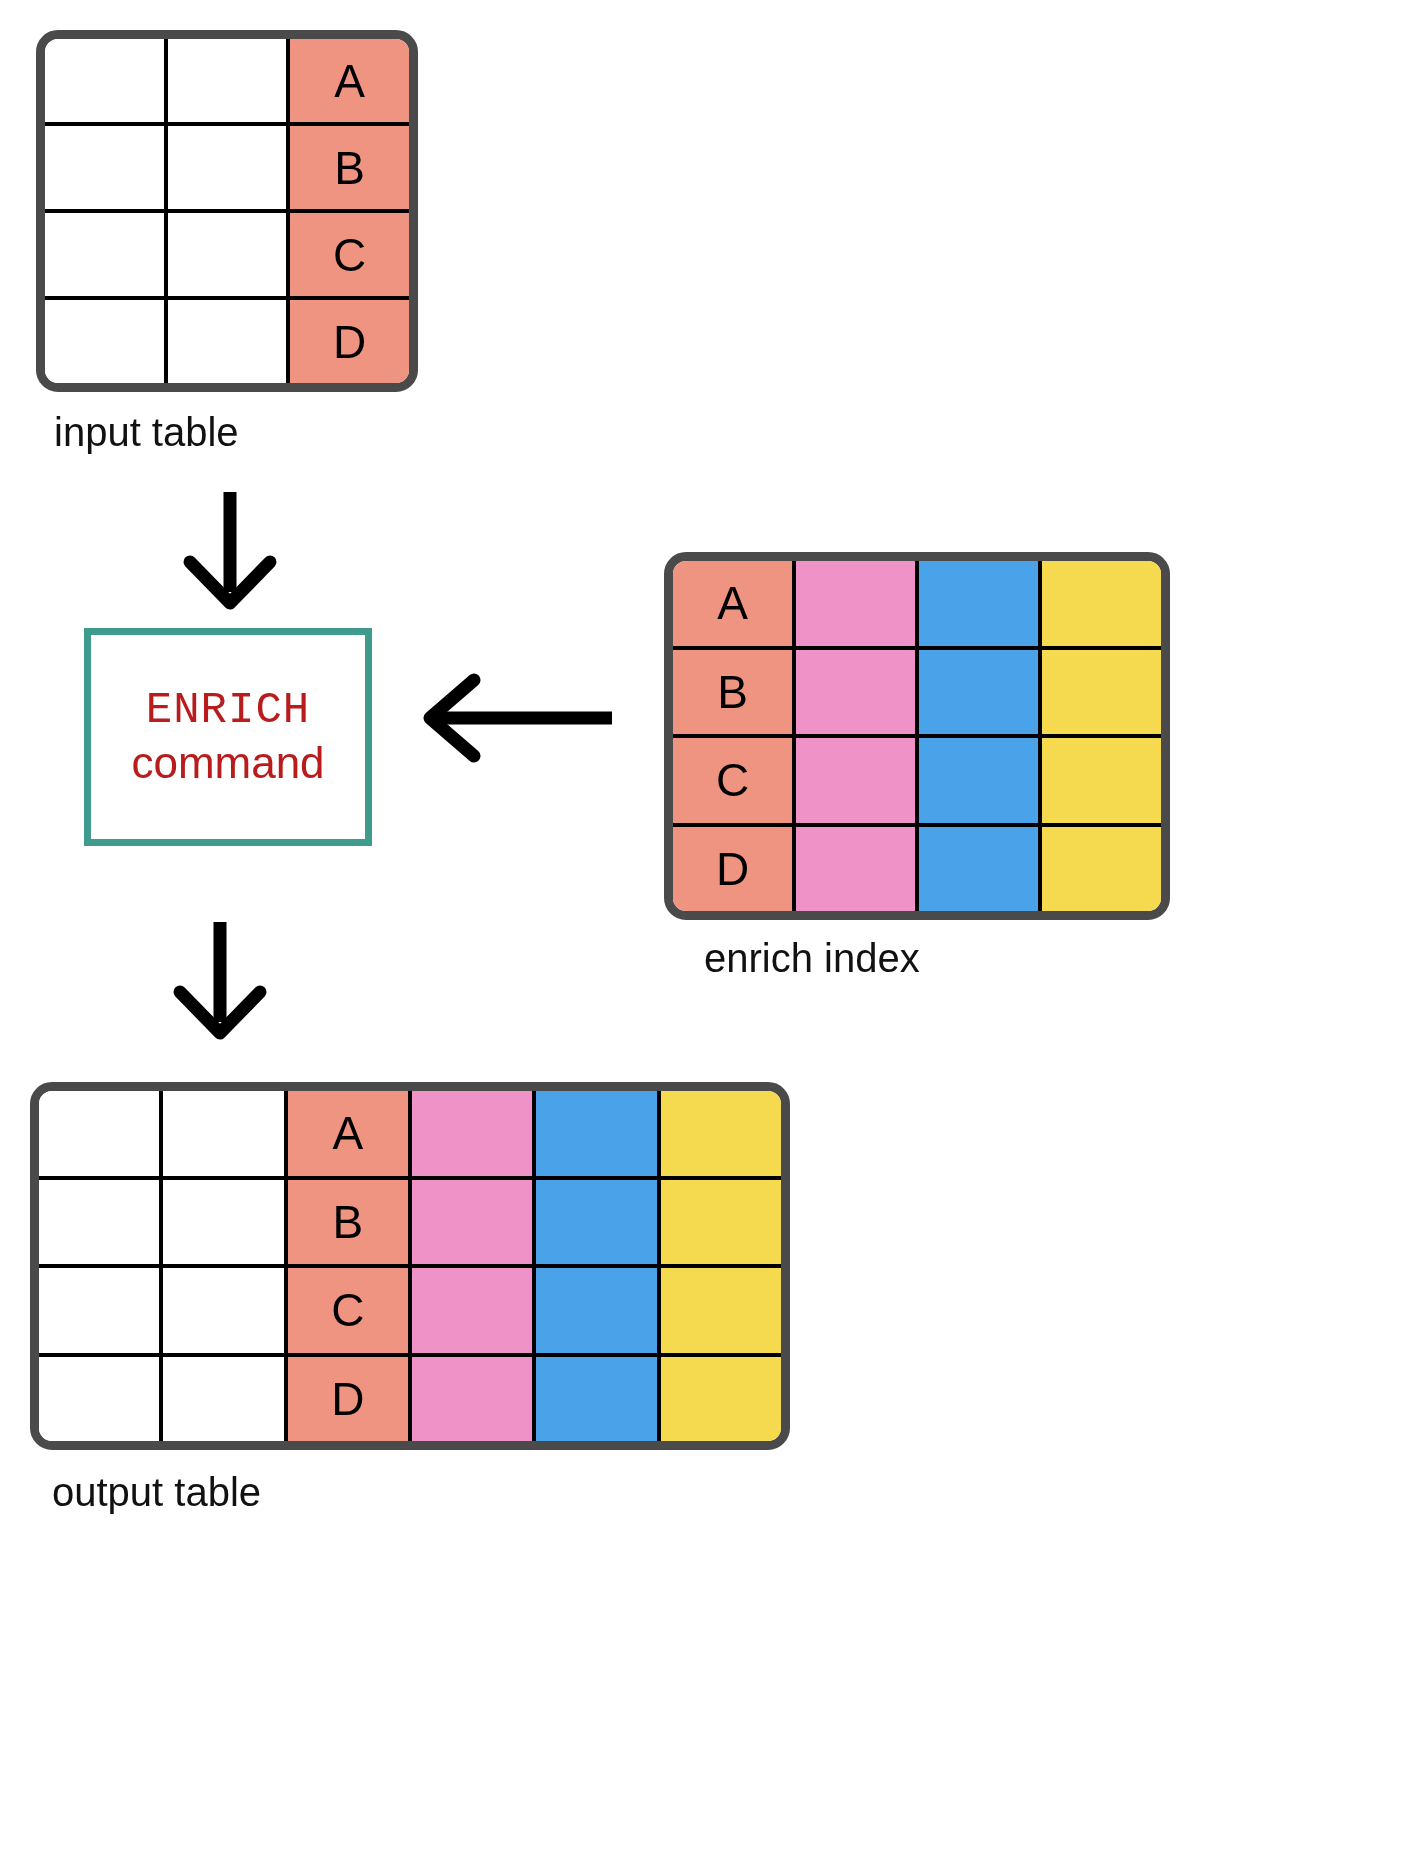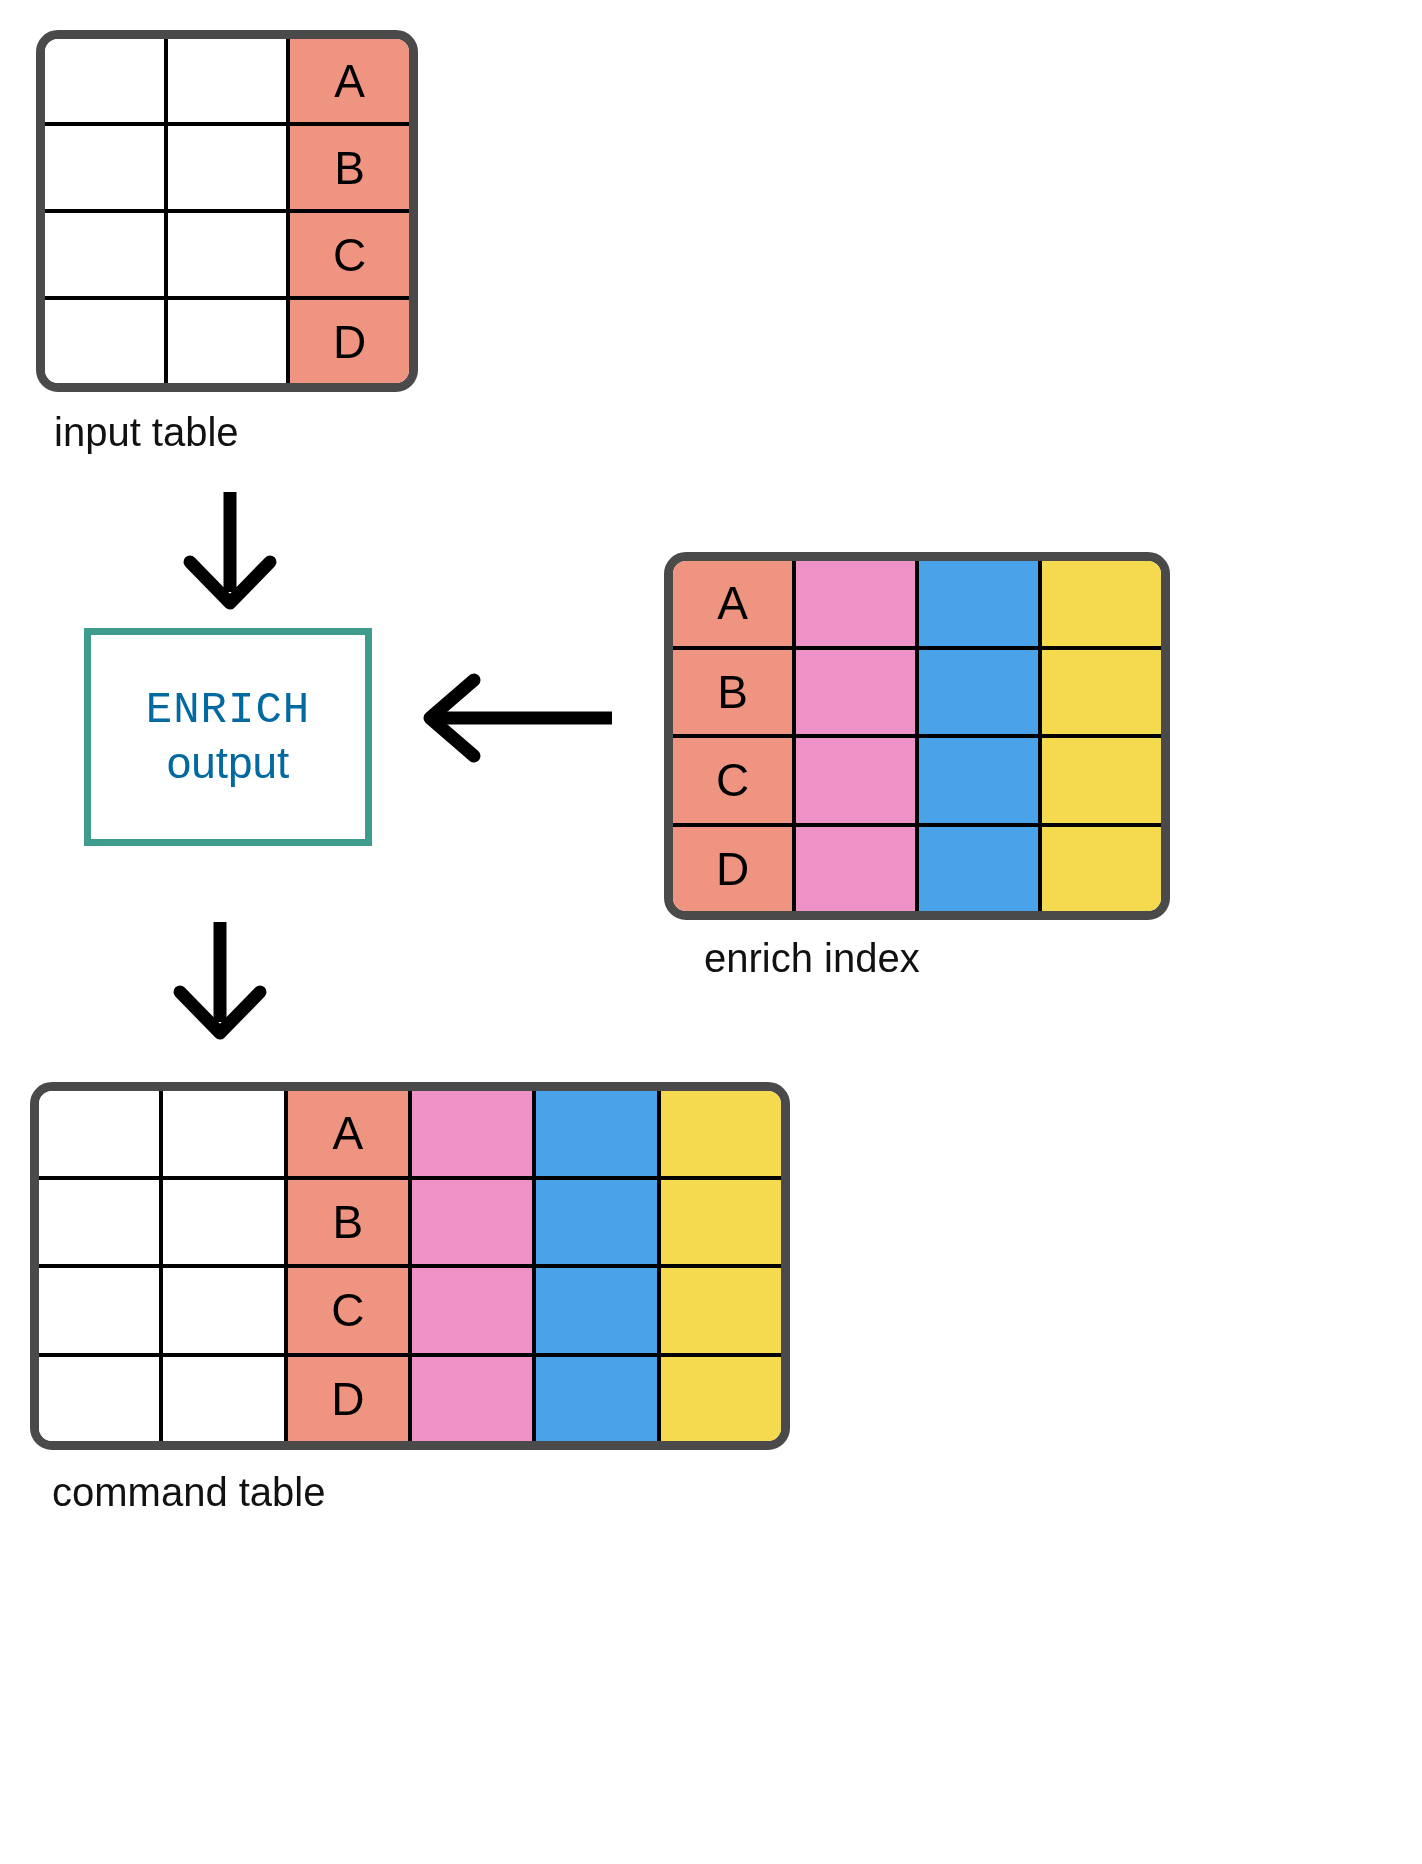--- a/index.html
+++ b/index.html
@@ -98,21 +98,21 @@
     width: 288px; height: 218px;
     box-sizing: border-box;
     border: 7px solid #3f9c8c;
     background: #ffffff;
     display: flex;
     flex-direction: column;
     align-items: center;
     justify-content: center;
   }
   #enrich-box .ln {
-    color: #0369a1;
+    color: #b91c1c;
     line-height: 1.18;
     text-align: right;
   }
   #enrich-box .ln-cmdname {
     font-family: "Liberation Mono", "DejaVu Sans Mono", monospace;
     font-size: 44px;
     letter-spacing: 1px;
   }
   #enrich-box .ln-cmdword {
     font-family: "Liberation Sans", sans-serif;
@@ -158,21 +158,21 @@
 
   <div class="arrow" id="arrow-input-to-enrich">
     <svg width="140" height="120" viewBox="0 0 140 120" aria-hidden="true">
       <line x1="70" y1="0" x2="70" y2="100" stroke="#000000" stroke-width="13" stroke-linecap="butt"></line>
       <polyline points="30,70 70,111 110,70" fill="none" stroke="#000000" stroke-width="13" stroke-linecap="round" stroke-linejoin="round"></polyline>
     </svg>
   </div>
 
   <div id="enrich-box">
     <div class="ln ln-cmdname">ENRICH</div>
-    <div class="ln ln-cmdword">output</div>
+    <div class="ln ln-cmdword">command</div>
   </div>
 
   <div class="arrow" id="arrow-index-to-enrich">
     <svg width="200" height="100" viewBox="0 0 200 100" aria-hidden="true">
       <line x1="200" y1="50" x2="22" y2="50" stroke="#000000" stroke-width="13" stroke-linecap="butt"></line>
       <polyline points="62,12 18,50 62,88" fill="none" stroke="#000000" stroke-width="13" stroke-linecap="round" stroke-linejoin="round"></polyline>
     </svg>
   </div>
 
   <div class="tbl" id="enrich-index-table">
@@ -237,15 +237,15 @@
       </div>
       <div class="row">
         <div class="cell c-white"></div>
         <div class="cell c-white"></div>
         <div class="cell c-salmon">D</div>
         <div class="cell c-pink"></div>
         <div class="cell c-blue"></div>
         <div class="cell c-yellow"></div>
       </div>
     </div>
-  <div class="caption" id="caption-output">command table</div>
+  <div class="caption" id="caption-output">output table</div>
 
 </div>
 
 </body></html>

